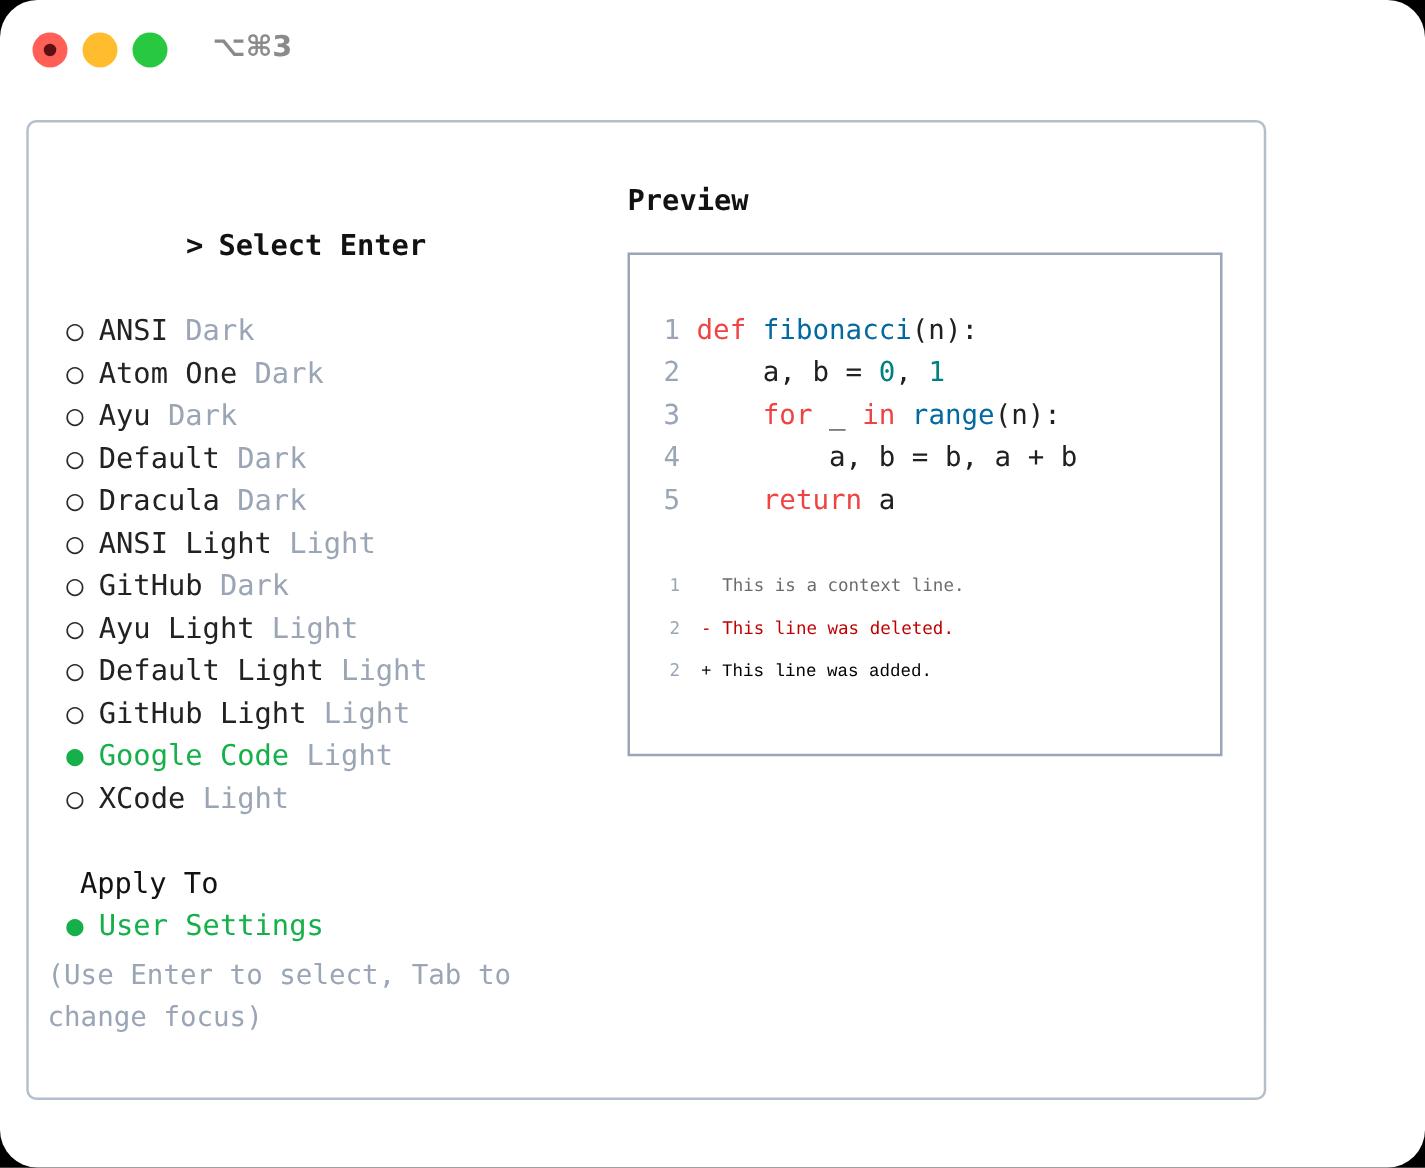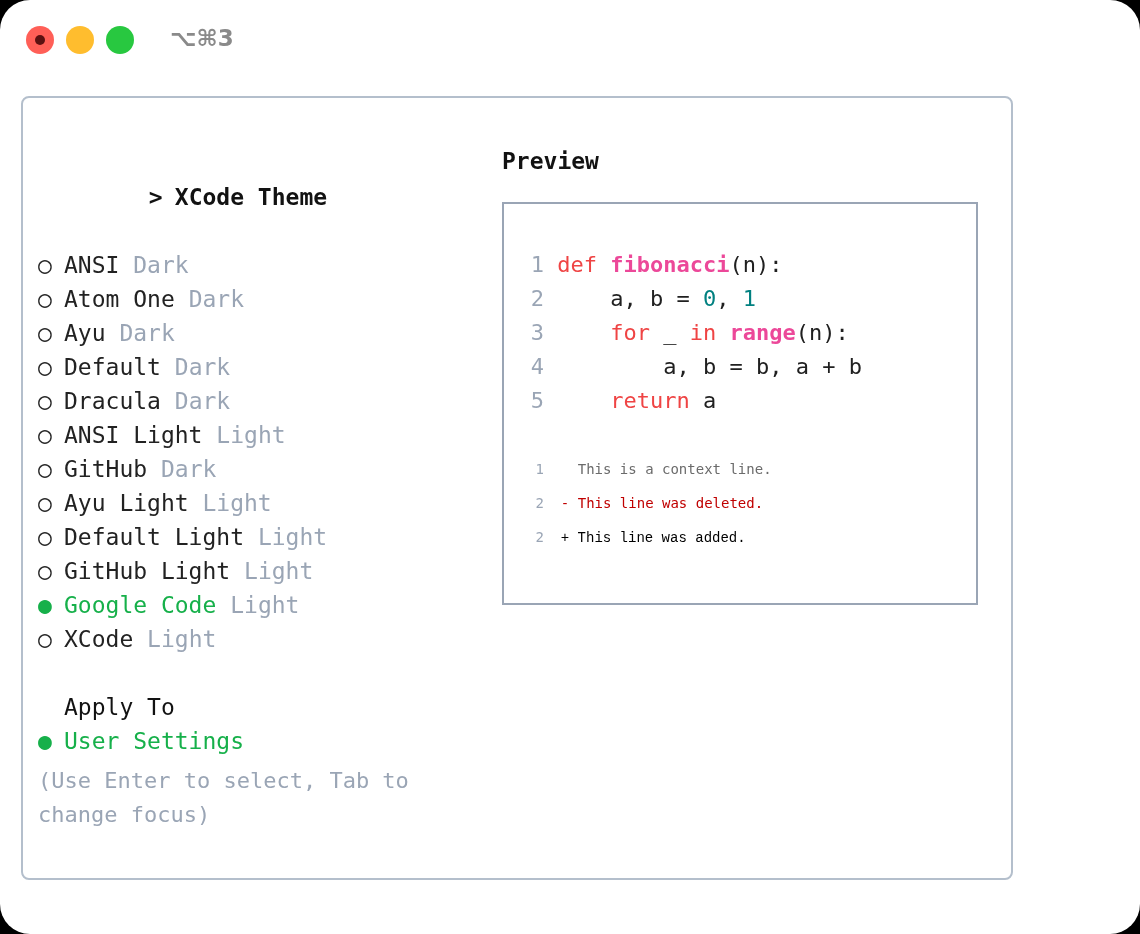--- a/index.html
+++ b/index.html
@@ -89,20 +89,21 @@
     font-weight: bold;
     white-space: pre;
   }
   .list-header .caret { display: inline-block; width: 26px; }
 
   .opt-row {
     font-size: 23px;
     line-height: 34px;
     white-space: pre;
     color: #2b2b2b;
+    margin-left: 15px;
   }
   .opt-row .marker {
     display: inline-block;
     width: 26px;
     color: #2b2b2b;
   }
   .opt-row.selected .marker { color: #16b04a; }
   .opt-row.selected .opt-label { color: #16b04a; }
   .opt-label { color: #222222; }
   .opt-tag { color: #9aa5b5; }
@@ -163,21 +164,21 @@
     line-height: 34px;
     white-space: pre;
   }
   .lnum {
     display: inline-block;
     width: 26px;
     text-align: right;
     color: #9aa5b5;
   }
   .tok-kw  { color: #ef4444; }
-  .tok-fn  { color: #ec4899; font-weight: bold; }
+  .tok-fn  { color: #0369a1; }
   .tok-num { color: #008080; }
   .tok-pl  { color: #202020; }
 
   .diff-gap { height: 34px; }
   .diff-line { font-size: 14px; line-height: 34px; white-space: pre; }
   .diff-ctx { color: #6b6b6b; }
   .diff-del { color: #c00000; }
   .diff-add { color: #000000; font-family: Liberation Mono, monospace; }
 </style>
 </head>
@@ -191,21 +192,21 @@
     </div>
     <div class="dot yellow"></div>
     <div class="dot green"></div>
     <div id="window-shortcut">⌥⌘3</div>
   </div>
 
   <div id="panel">
 
     <div id="left-col">
       <div class="list-header">
-        <span class="caret">&gt;</span><span>XCode Theme</span>
+        <span class="caret">&gt;</span><span>Select Enter</span>
       </div>
       <div id="theme-items">
           <div class="opt-row"><span class="marker">○</span><span class="opt-label">ANSI</span><span> </span><span class="opt-tag">Dark</span></div>
           <div class="opt-row"><span class="marker">○</span><span class="opt-label">Atom One</span><span> </span><span class="opt-tag">Dark</span></div>
           <div class="opt-row"><span class="marker">○</span><span class="opt-label">Ayu</span><span> </span><span class="opt-tag">Dark</span></div>
           <div class="opt-row"><span class="marker">○</span><span class="opt-label">Default</span><span> </span><span class="opt-tag">Dark</span></div>
           <div class="opt-row"><span class="marker">○</span><span class="opt-label">Dracula</span><span> </span><span class="opt-tag">Dark</span></div>
           <div class="opt-row"><span class="marker">○</span><span class="opt-label">ANSI Light</span><span> </span><span class="opt-tag">Light</span></div>
           <div class="opt-row"><span class="marker">○</span><span class="opt-label">GitHub</span><span> </span><span class="opt-tag">Dark</span></div>
           <div class="opt-row"><span class="marker">○</span><span class="opt-label">Ayu Light</span><span> </span><span class="opt-tag">Light</span></div>

